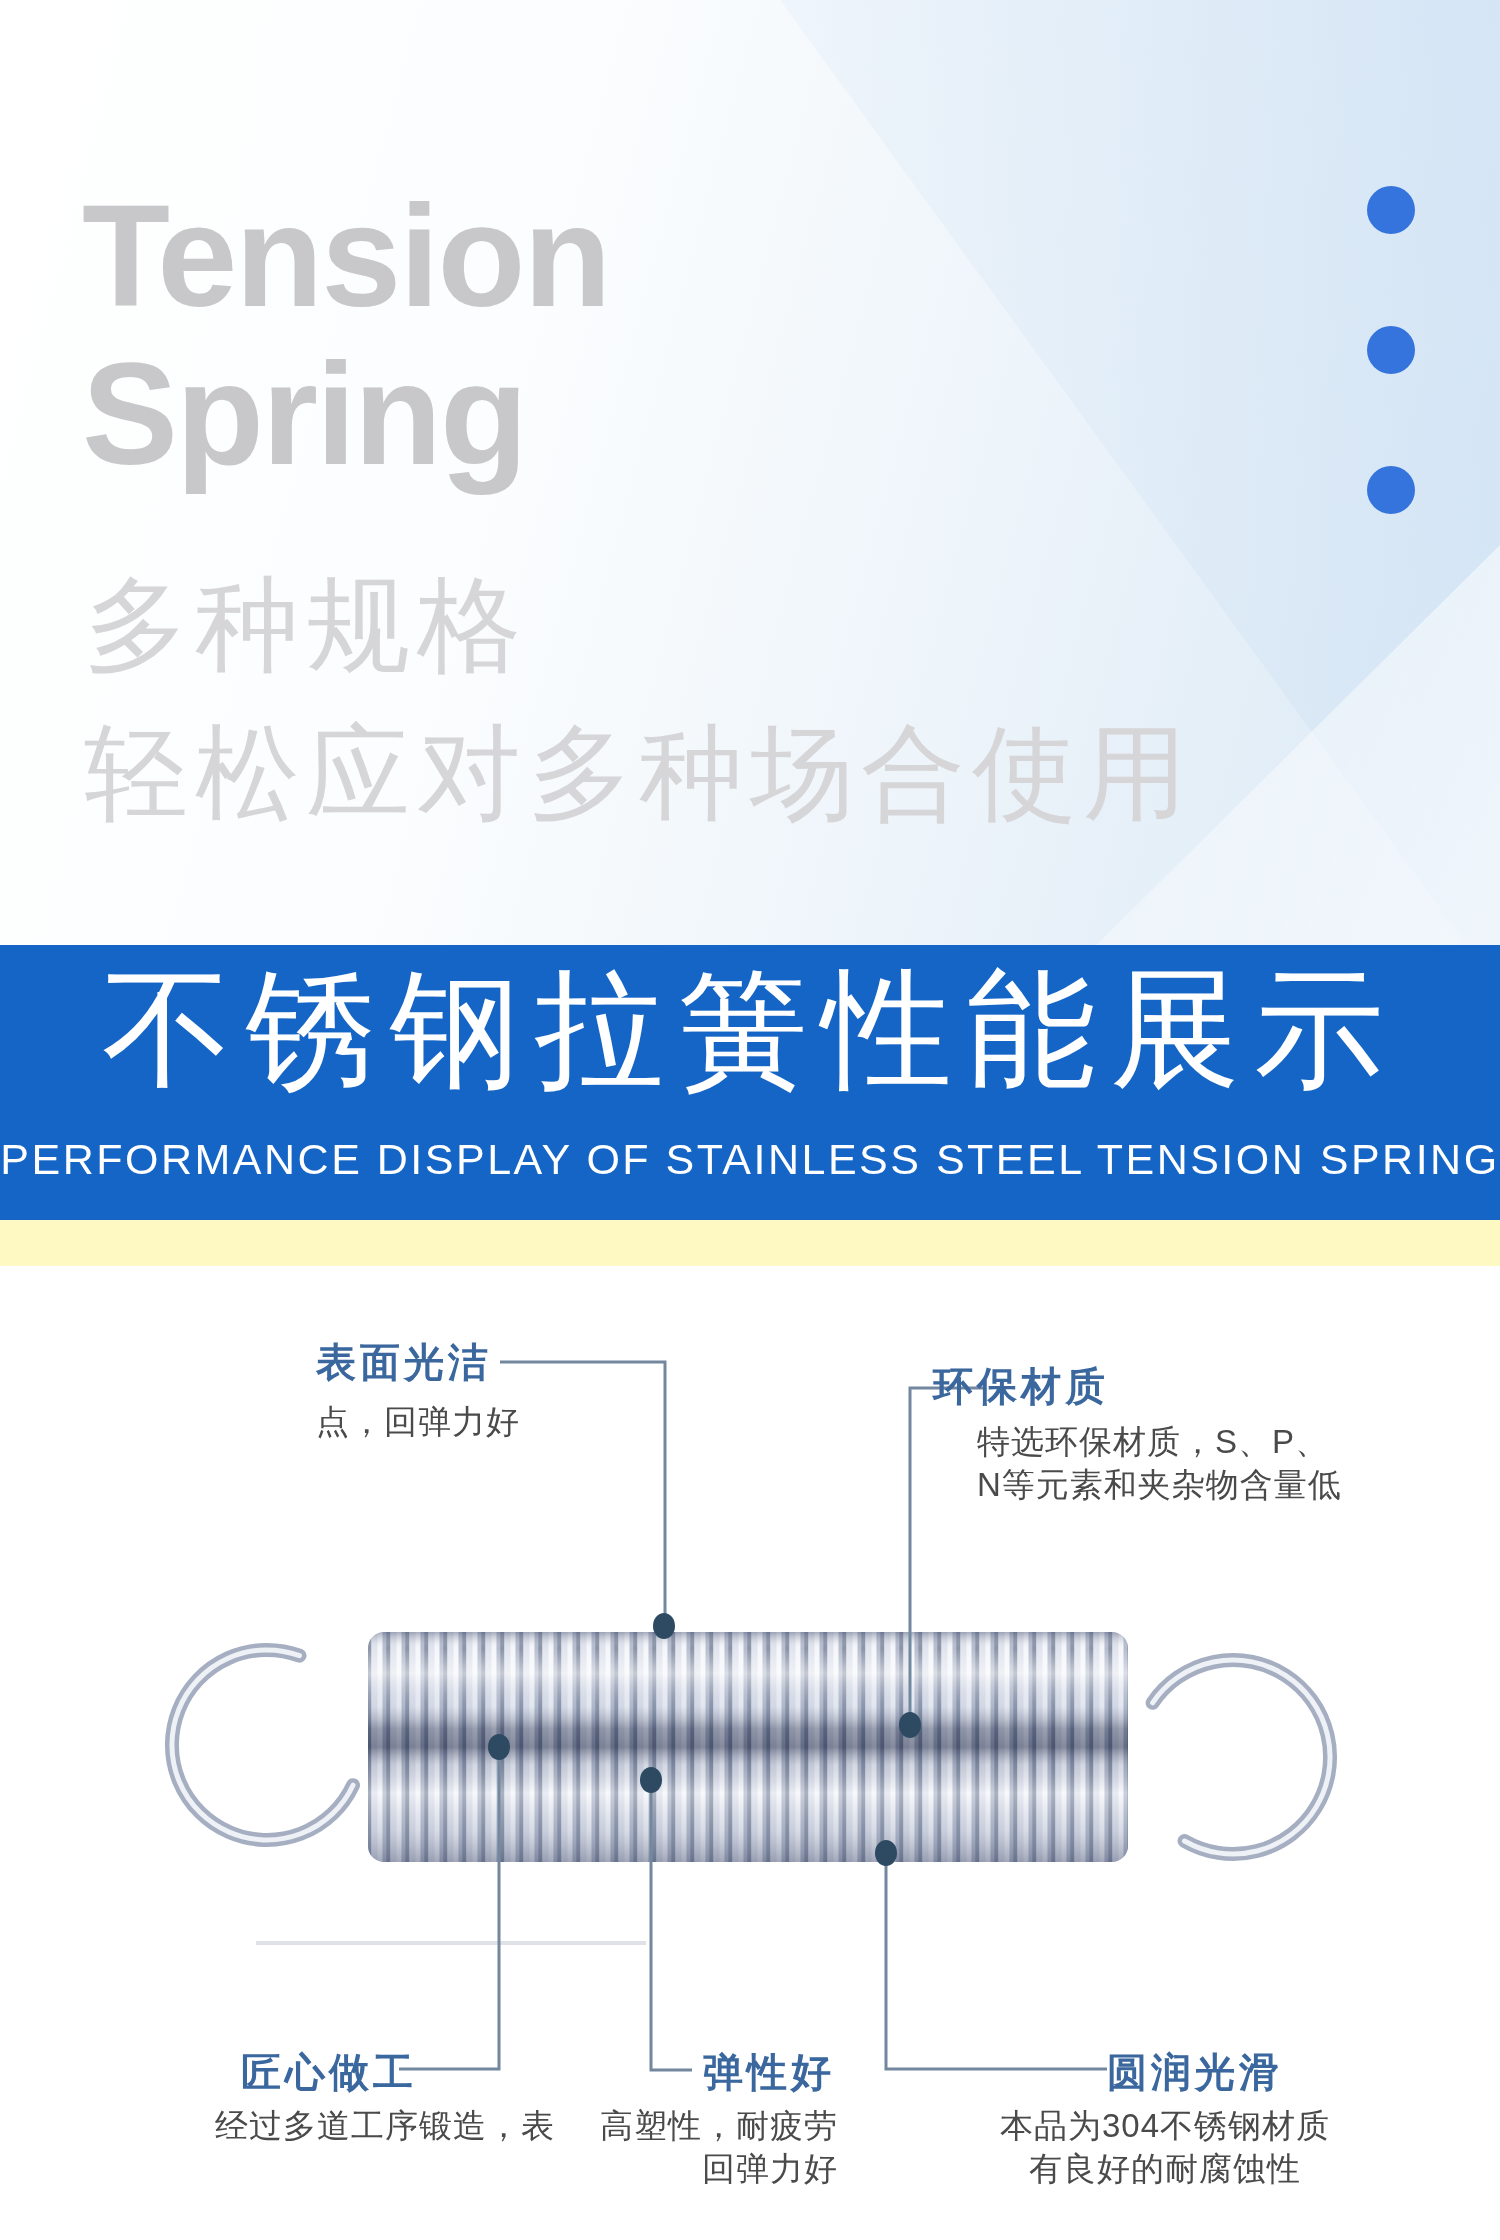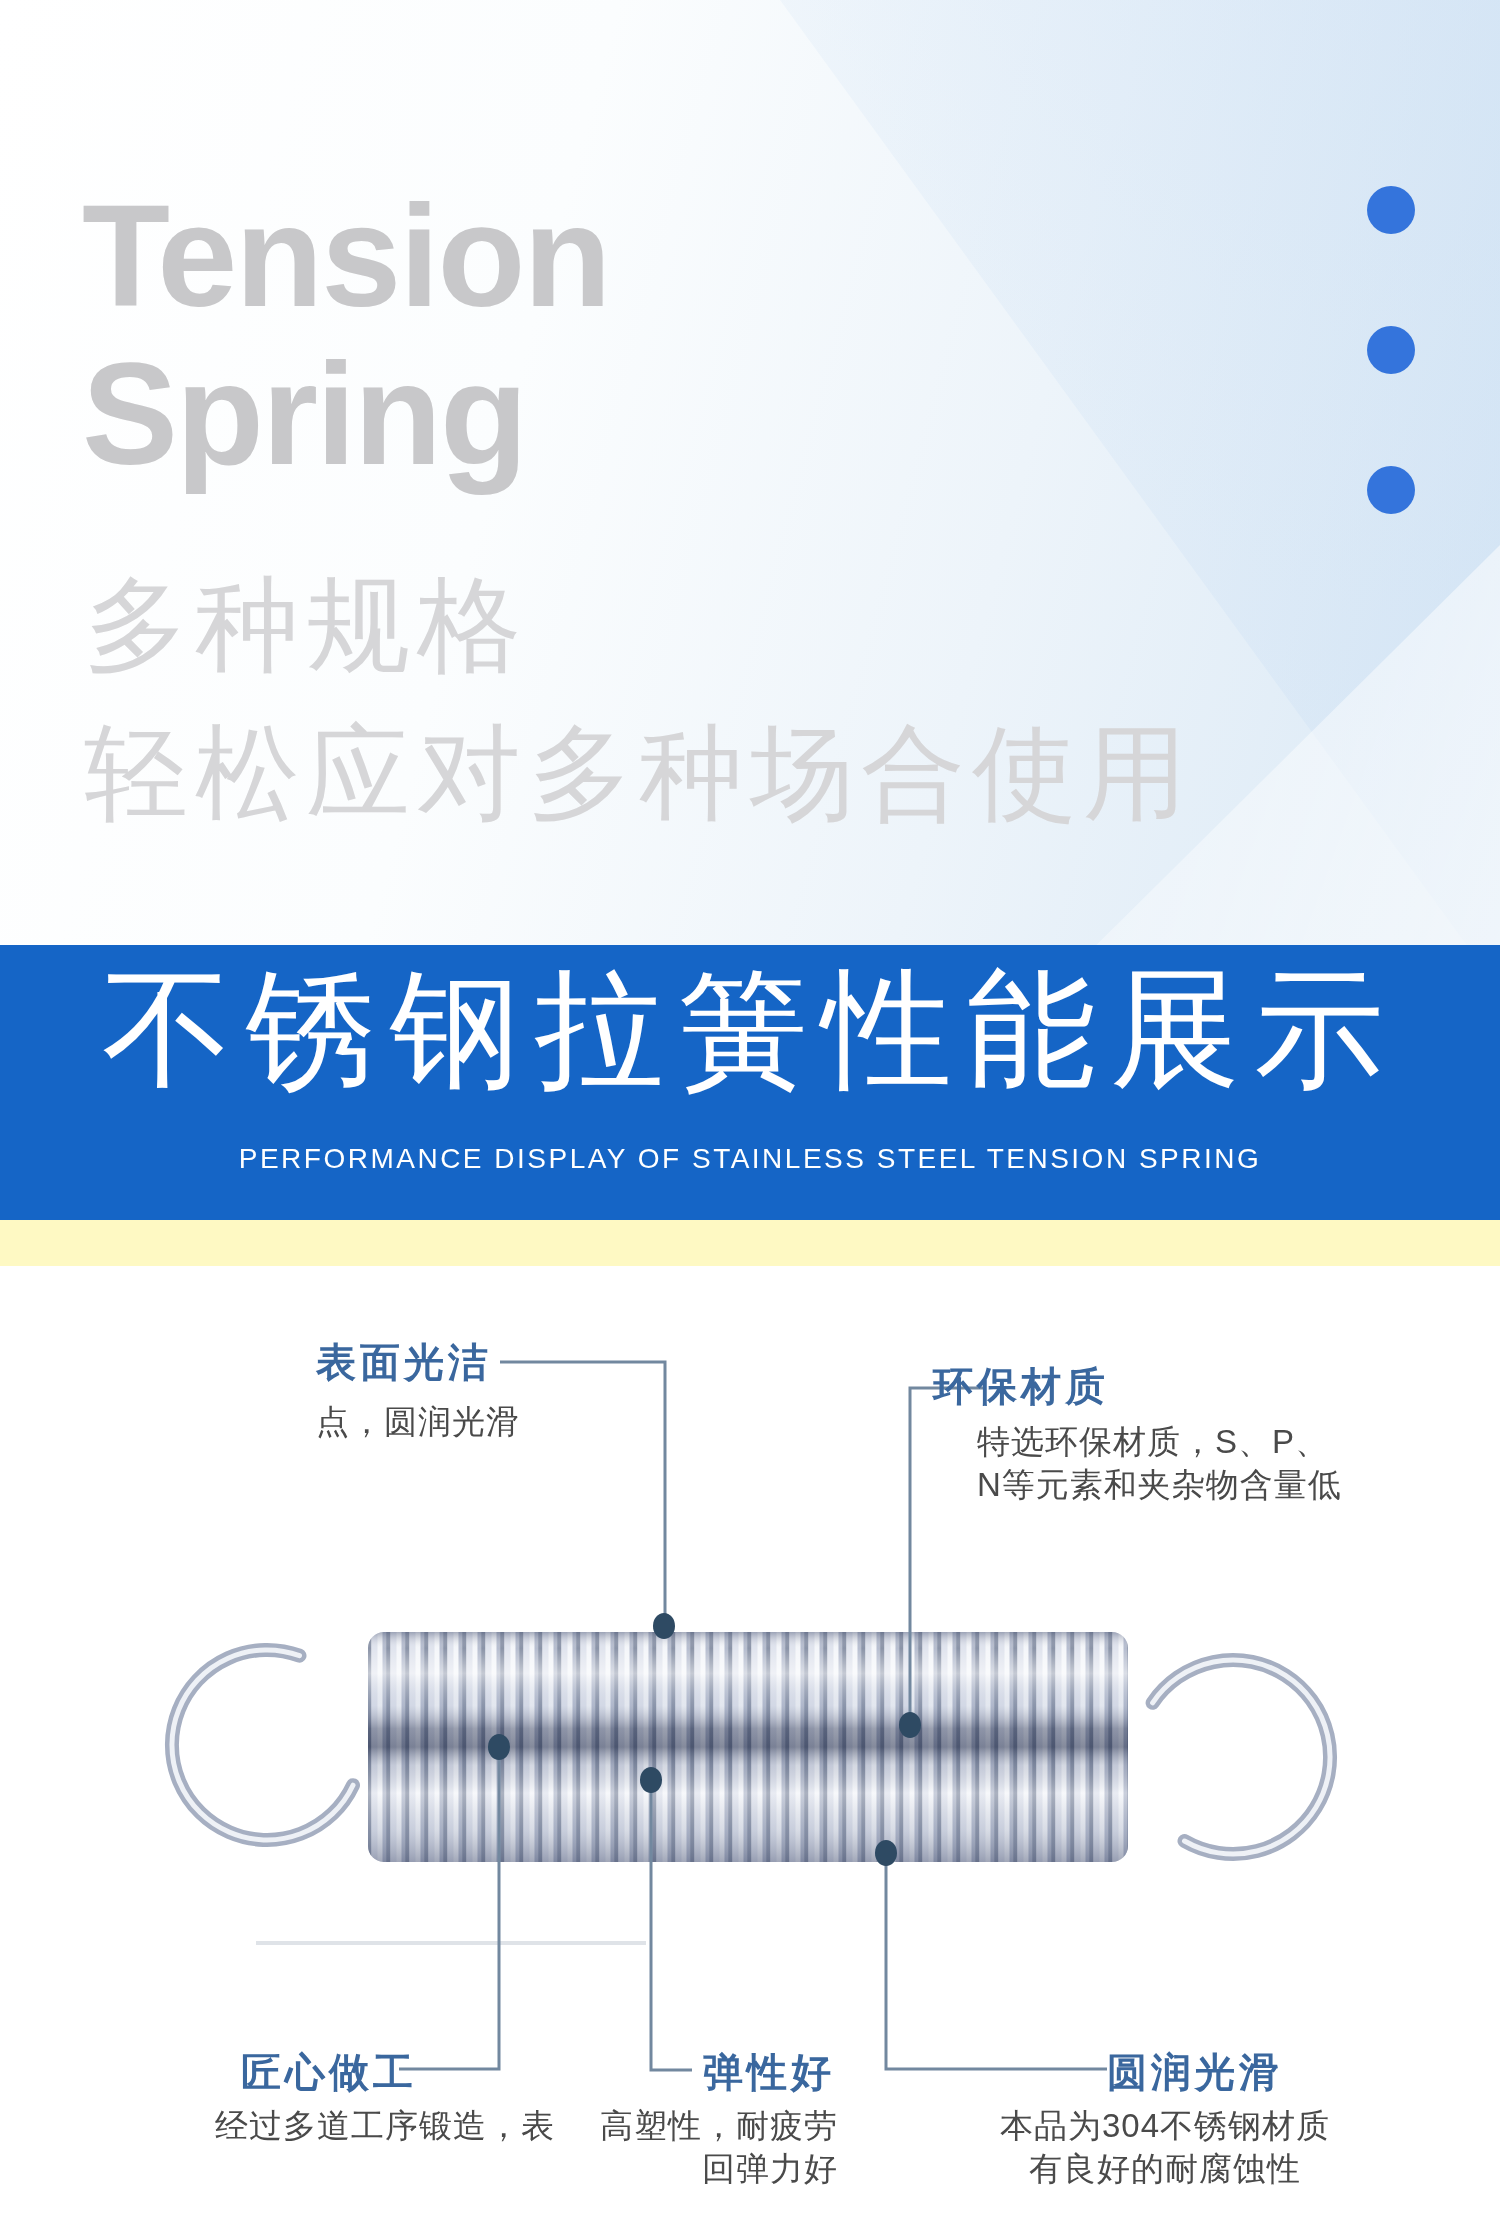--- a/index.html
+++ b/index.html
@@ -41,21 +41,21 @@
   .banner{
     position:absolute;left:0;top:945px;width:1500px;height:275px;
     background:#1565c6;color:#ffffff;
   }
   .banner-title{
     position:absolute;left:0;top:14px;width:100%;text-align:center;
     font-size:130px;line-height:140px;font-weight:300;letter-spacing:14px;white-space:nowrap;
   }
   .banner-sub{
     position:absolute;left:0;top:192px;width:100%;text-align:center;
-    font-size:28px;line-height:44px;font-weight:400;letter-spacing:2.5px;white-space:nowrap;
+    font-size:43px;line-height:44px;font-weight:400;letter-spacing:2.5px;white-space:nowrap;
   }
   
   .features{
     position:absolute;left:0;top:1266px;width:1500px;height:974px;background:#ffffff;
   }
   .overlay-svg{position:absolute;left:0;top:0;width:1500px;height:2240px;z-index:1;}
   .f-title{
     position:absolute;z-index:2;font-size:40px;font-weight:700;line-height:48px;
     letter-spacing:4px;color:#3a679e;white-space:nowrap;
   }
@@ -158,21 +158,21 @@
       <ellipse cx="664" cy="1626" rx="11" ry="13"></ellipse>
       <ellipse cx="910" cy="1725" rx="11" ry="13"></ellipse>
       <ellipse cx="499" cy="1747" rx="11" ry="13"></ellipse>
       <ellipse cx="651" cy="1780" rx="11" ry="13"></ellipse>
       <ellipse cx="886" cy="1853" rx="11" ry="13"></ellipse>
     </g>
   </svg>
 
   <div class="f-title" id="t-surface">表面光洁</div>
   <div class="f-desc" id="d-surface">
-    <div>点，圆润光滑</div>
+    <div>点，回弹力好</div>
   </div>
 
   <div class="f-title" id="t-eco">环保材质</div>
   <div class="f-desc" id="d-eco">
     <div>特选环保材质，S、P、</div>
     <div>N等元素和夹杂物含量低</div>
   </div>
 
   <div class="f-title" id="t-craft">匠心做工</div>
   <div class="f-desc" id="d-craft">

